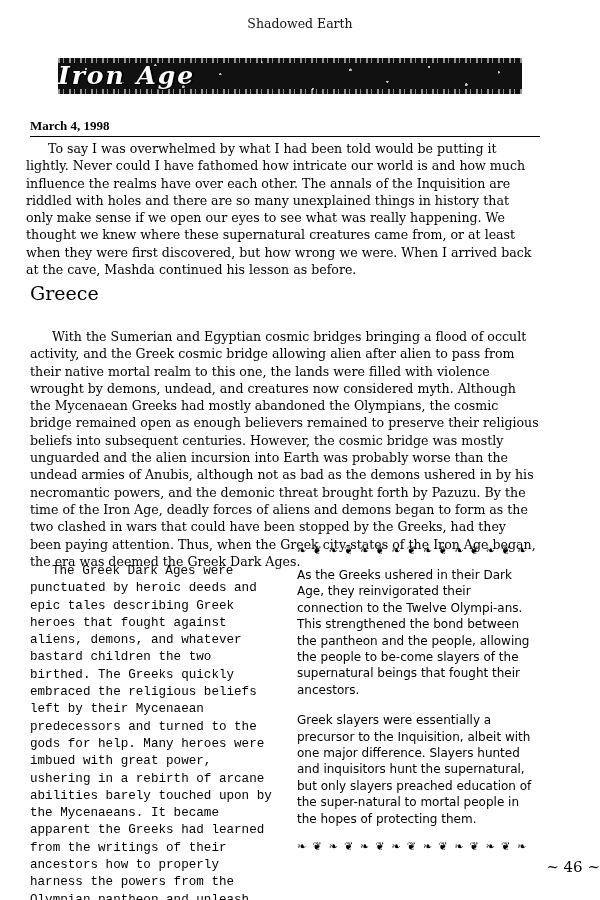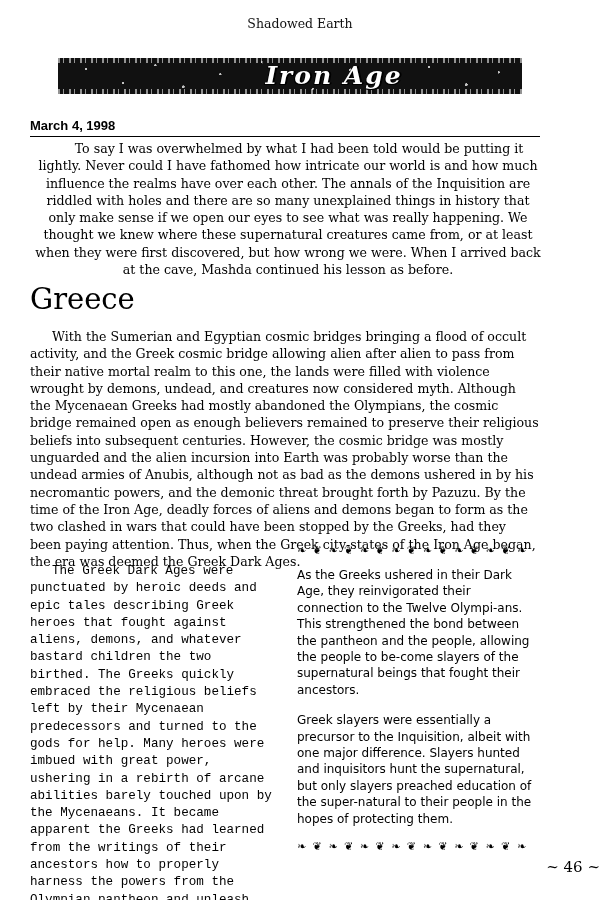--- a/index.html
+++ b/index.html
@@ -68,72 +68,70 @@
     opacity: .55;
   }
   .banner .edge-top { top: 0; }
   .banner .edge-bottom { bottom: 0; }
   .banner-title {
     position: absolute;
     top: 0; left: 0;
     width: 100%;
     height: 36px;
     line-height: 36px;
-    text-align: center;
+    text-align: left;
     font-family: "DejaVu Serif", serif;
     font-weight: bold;
     font-style: italic;
     font-size: 25px;
     letter-spacing: 2px;
     color: #ffffff;
     text-shadow: 1px 1px 0 #000, -1px 1px 0 #000, 2px 0 0 #000;
-    margin-left: 44px;
   }
   
   .date-line {
     position: absolute;
     top: 118px;
     left: 30px;
     width: 540px;
     font-size: 13px;
     font-weight: bold;
-    font-family: Liberation Sans, sans-serif;
+    font-family: Liberation Serif, serif;
     padding-bottom: 0;
   }
   .date-rule {
     position: absolute;
     top: 136px;
     left: 30px;
     width: 510px;
     height: 1px;
     background: #000;
   }
   .body-text {
     font-family: "DejaVu Serif", serif;
     font-size: 12.6px;
     line-height: 17.3px;
     text-align: left;
     color: #000;
   }
   .journal-para {
     position: absolute;
     top: 140px;
-    left: 33px;
+    left: 26px;
     width: 510px;
     text-indent: 22px;
-    text-align: center;
   }
   h1.section-title {
     position: absolute;
     top: 282px;
     left: 30px;
     margin: 0;
     font-family: "DejaVu Serif", serif;
     font-weight: normal;
-    font-size: 29px;
+    font-size: 19px;
     letter-spacing: 0px;
   }
   .greece-para {
     position: absolute;
     top: 328px;
     left: 30px;
     width: 510px;
     text-indent: 22px;
   }
   
@@ -203,20 +201,20 @@
   <h1 class="section-title">Greece</h1>
 
   <div class="body-text greece-para">With the Sumerian and Egyptian cosmic bridges bringing a flood of occult activity, and the Greek cosmic bridge allowing alien after alien to pass from their native mortal realm to this one, the lands were filled with violence wrought by demons, undead, and creatures now considered myth. Although the Mycenaean Greeks had mostly abandoned the Olympians, the cosmic bridge remained open as enough believers remained to preserve their religious beliefs into subsequent centuries. However, the cosmic bridge was mostly unguarded and the alien incursion into Earth was probably worse than the undead armies of Anubis, although not as bad as the demons ushered in by his necromantic powers, and the demonic threat brought forth by Pazuzu. By the time of the Iron Age, deadly forces of aliens and demons began to form as the two clashed in wars that could have been stopped by the Greeks, had they been paying attention. Thus, when the Greek city-states of the Iron Age began, the era was deemed the Greek Dark Ages.</div>
 
   <div class="body-text col-left">The Greek Dark Ages were punctuated by heroic deeds and epic tales describing Greek heroes that fought against aliens, demons, and whatever bastard children the two birthed. The Greeks quickly embraced the religious beliefs left by their Mycenaean predecessors and turned to the gods for help. Many heroes were imbued with great power, ushering in a rebirth of arcane abilities barely touched upon by the Mycenaeans. It became apparent the Greeks had learned from the writings of their ancestors how to properly harness the powers from the Olympian pantheon and unleash them upon the horrors</div>
 
   <div class="sidebar">
     <div class="rule top-rule">❧ ❦ ❧ ❦ ❧ ❦ ❧ ❦ ❧ ❦ ❧ ❦ ❧ ❦ ❧</div>
     <div class="sidebar-body">
       <p>As the Greeks ushered in their Dark Age, they reinvigorated their connection to the Twelve Olympi-ans. This strengthened the bond between the pantheon and the people, allowing the people to be-come slayers of the supernatural beings that fought their ancestors.</p>
-      <p>Greek slayers were essentially a precursor to the Inquisition, albeit with one major difference. Slayers hunted and inquisitors hunt the supernatural, but only slayers preached education of the super-natural to their people in the hopes of protecting them.</p>
+      <p>Greek slayers were essentially a precursor to the Inquisition, albeit with one major difference. Slayers hunted and inquisitors hunt the supernatural, but only slayers preached education of the super-natural to mortal people in the hopes of protecting them.</p>
     </div>
     <div class="rule bottom">❧ ❦ ❧ ❦ ❧ ❦ ❧ ❦ ❧ ❦ ❧ ❦ ❧ ❦ ❧</div>
   </div>
 
   <div class="folio">~ 46 ~</div>
 
 </div>
 
 </body></html>

